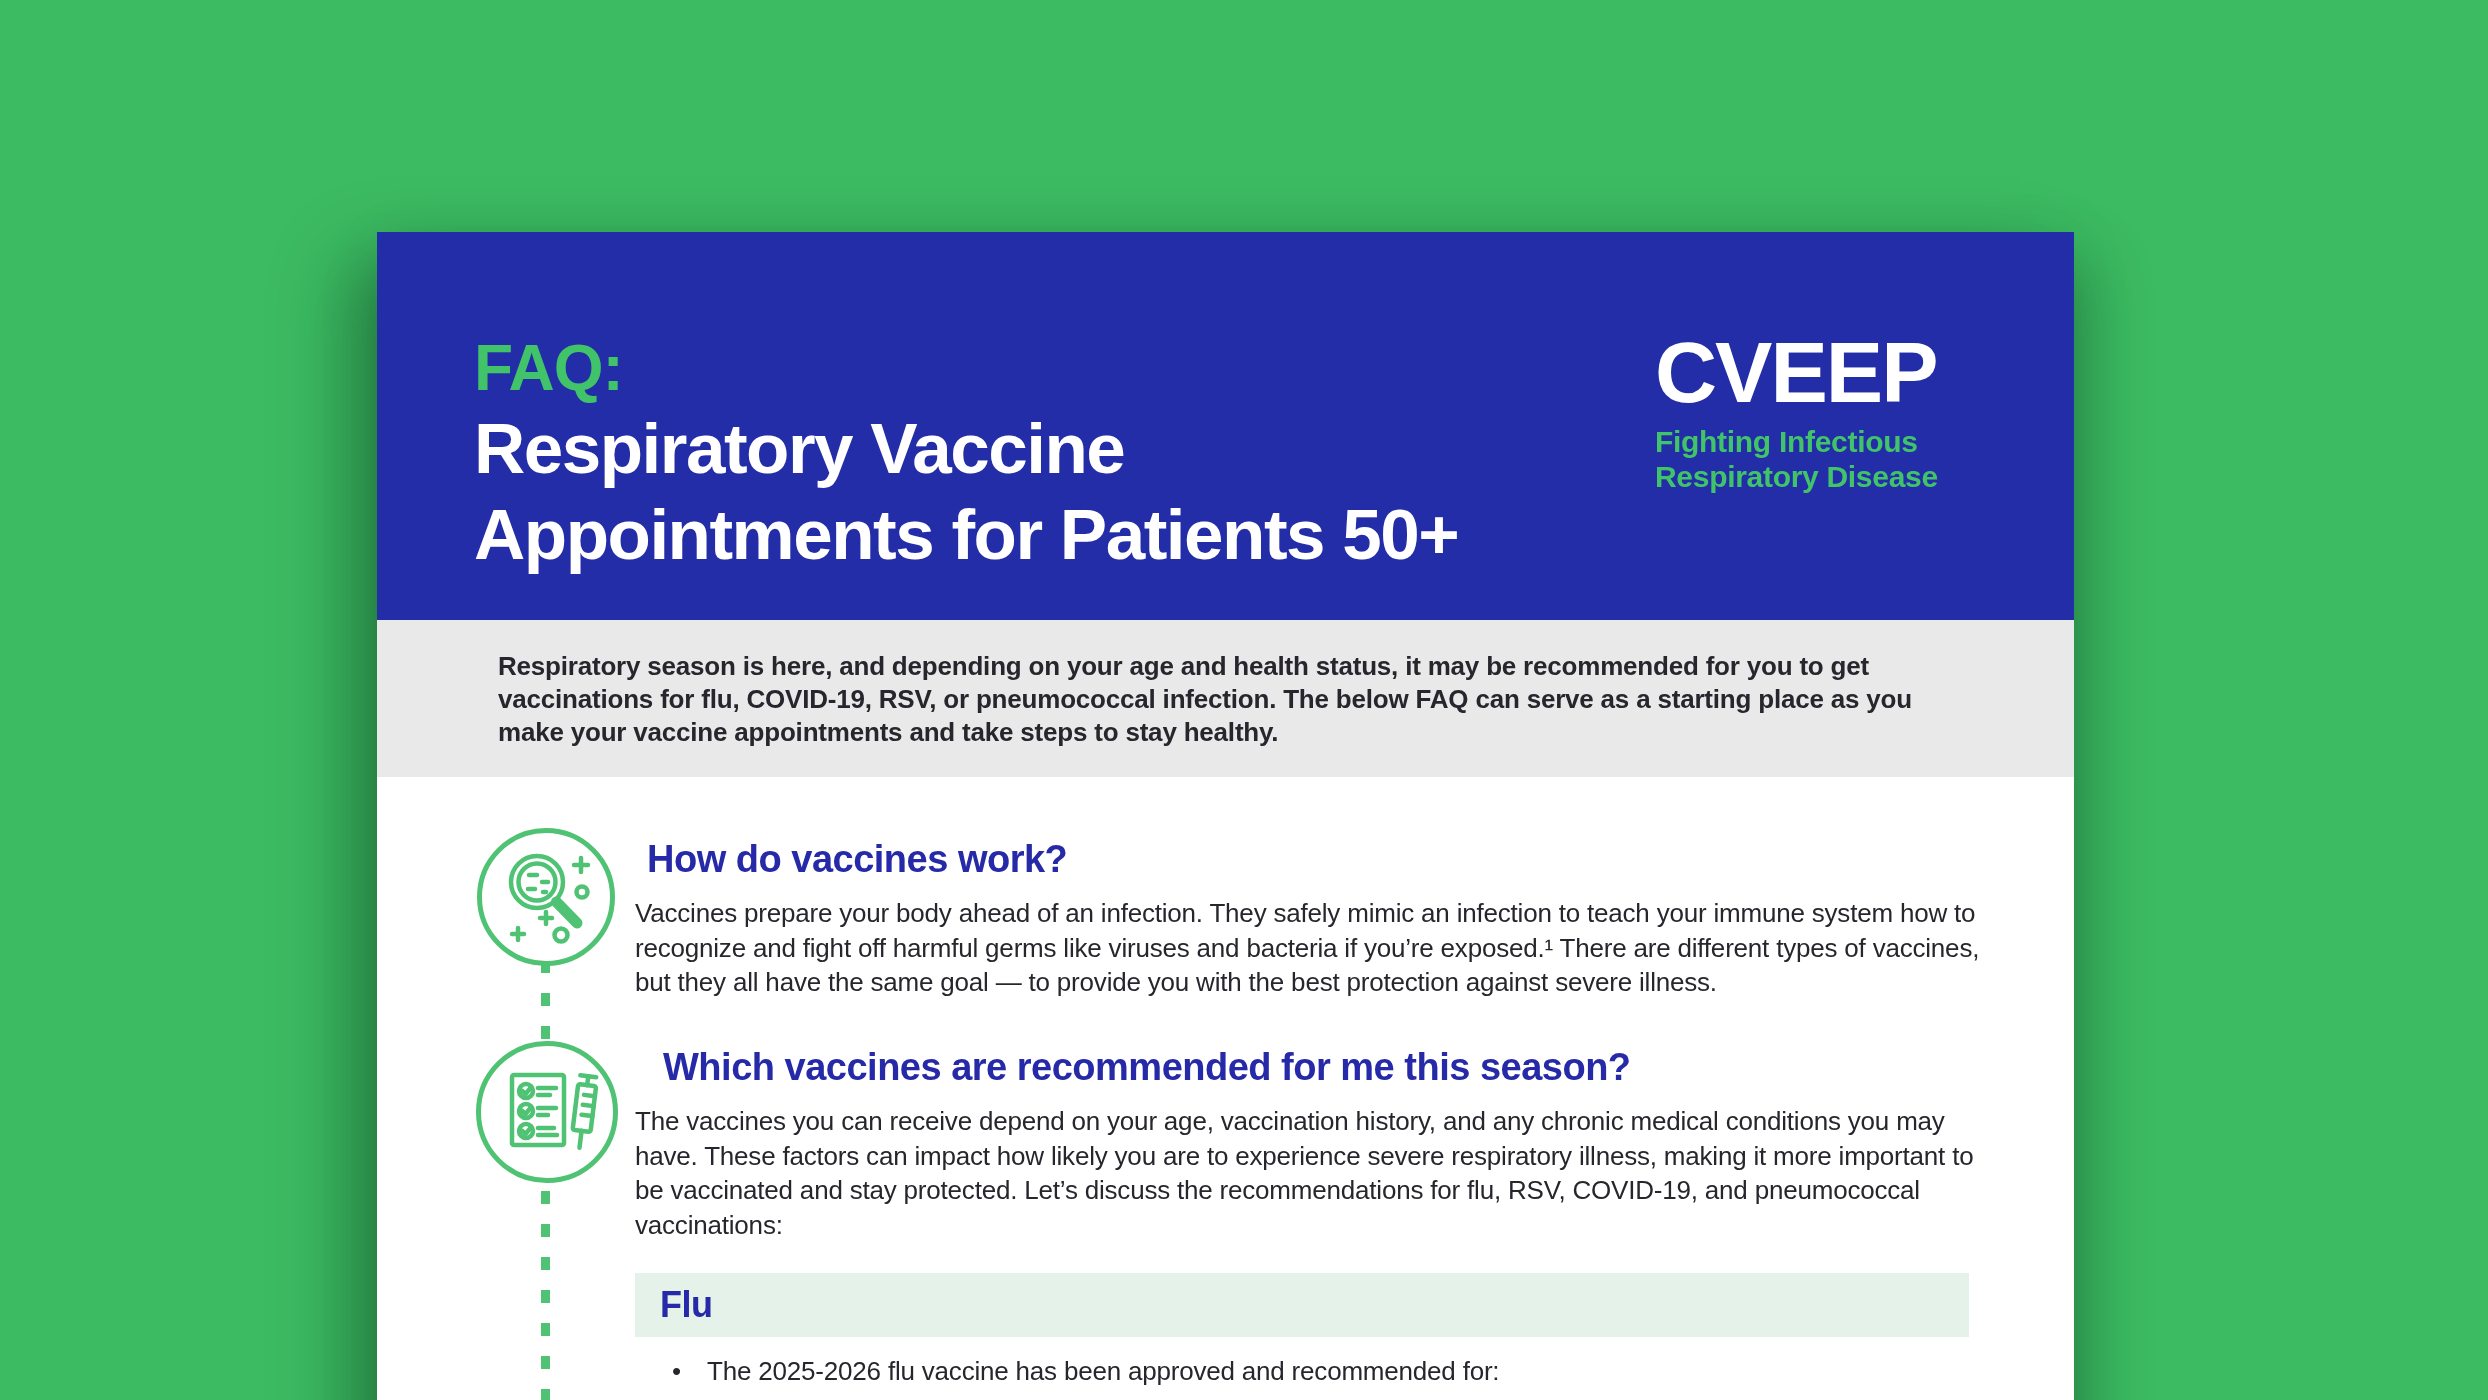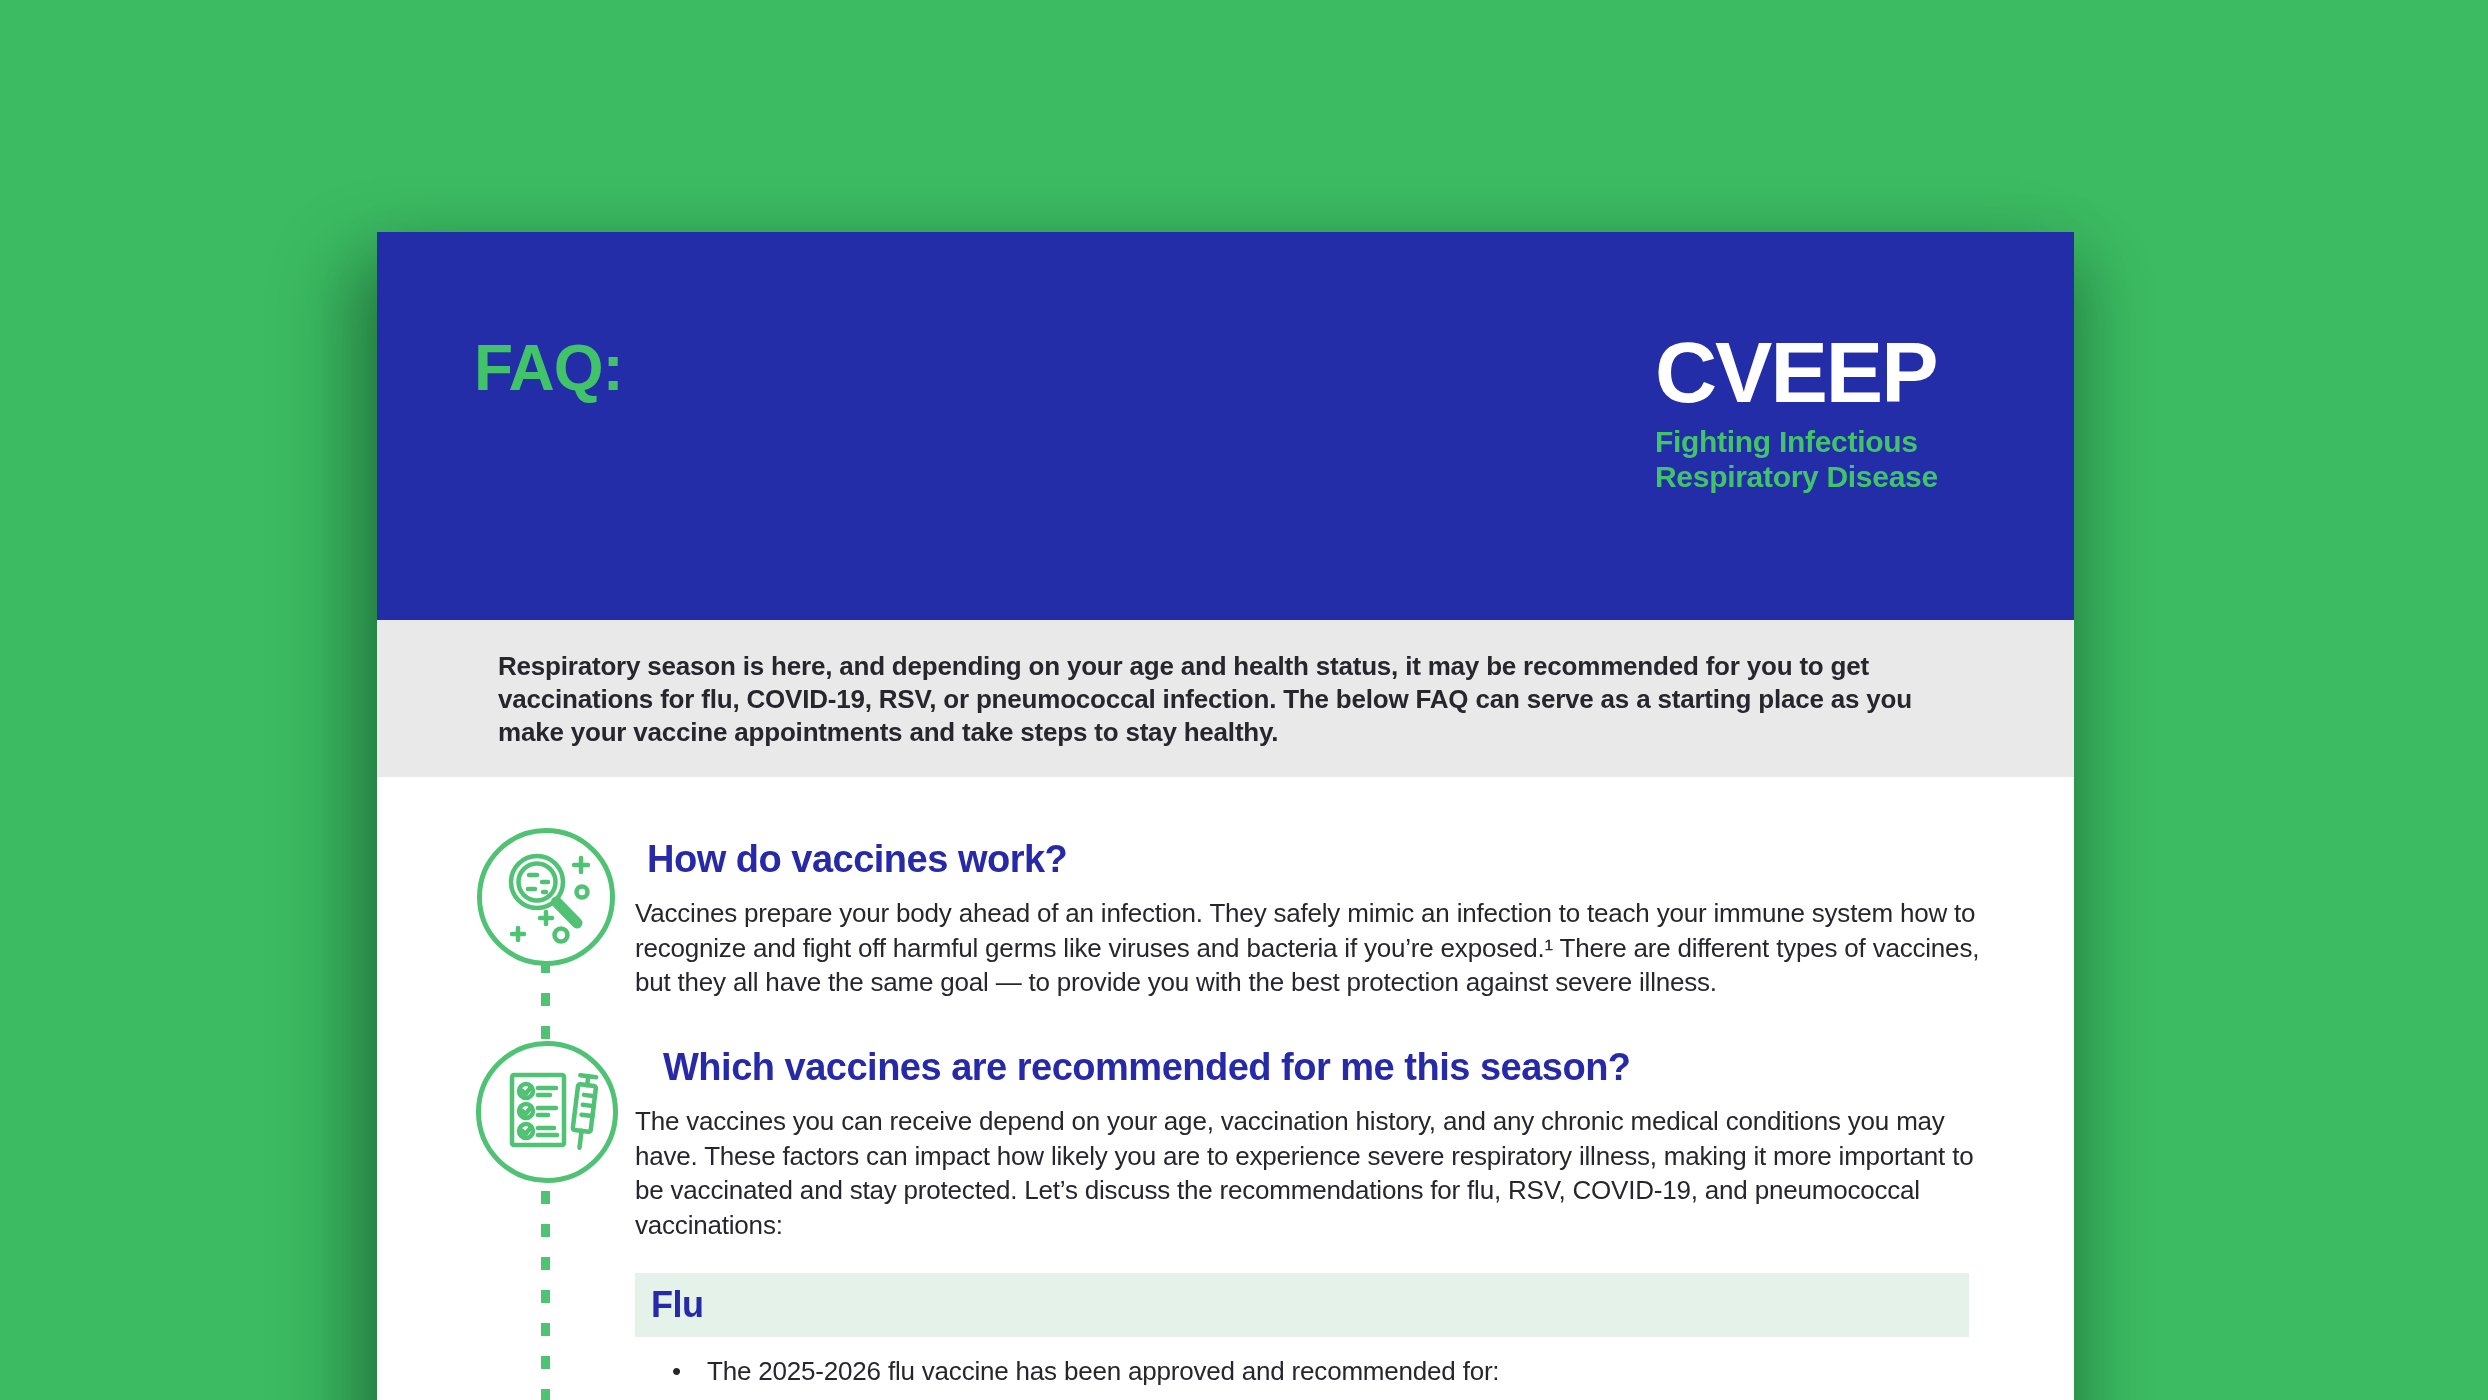--- a/index.html
+++ b/index.html
@@ -104,21 +104,21 @@
   #body1{top:664px;}
   #body2{top:872px;}
 
   .flu-banner{
     position:absolute; left:258px; top:1041px;
     width:1334px; height:64px;
     background:var(--mint);
     display:flex; align-items:center;
   }
   .flu-label{
-    padding-left:16px;
+    padding-left:25px;
     color:var(--heading-blue);
     font-size:36px; font-weight:bold;
     letter-spacing:-0.5px;
   }
   .bullet-row{
     position:absolute; left:295px; top:1122px;
     display:flex; align-items:flex-start;
     width:1300px;
   }
   .bullet-dot{
@@ -133,20 +133,24 @@
   }
 </style>
 </head>
 <body>
 
 <div class="doc">
 
   <div class="doc-header">
     <div class="header-text">
       <div class="eyebrow">FAQ:</div>
+      <div class="doc-title">
+        <div>Respiratory Vaccine</div>
+        <div>Appointments for Patients 50+</div>
+      </div>
     </div>
     <div class="logo-block">
       <div class="logo-name">CVEEP</div>
       <div class="logo-tagline">
         <div>Fighting Infectious</div>
         <div>Respiratory Disease</div>
       </div>
     </div>
   </div>
 

